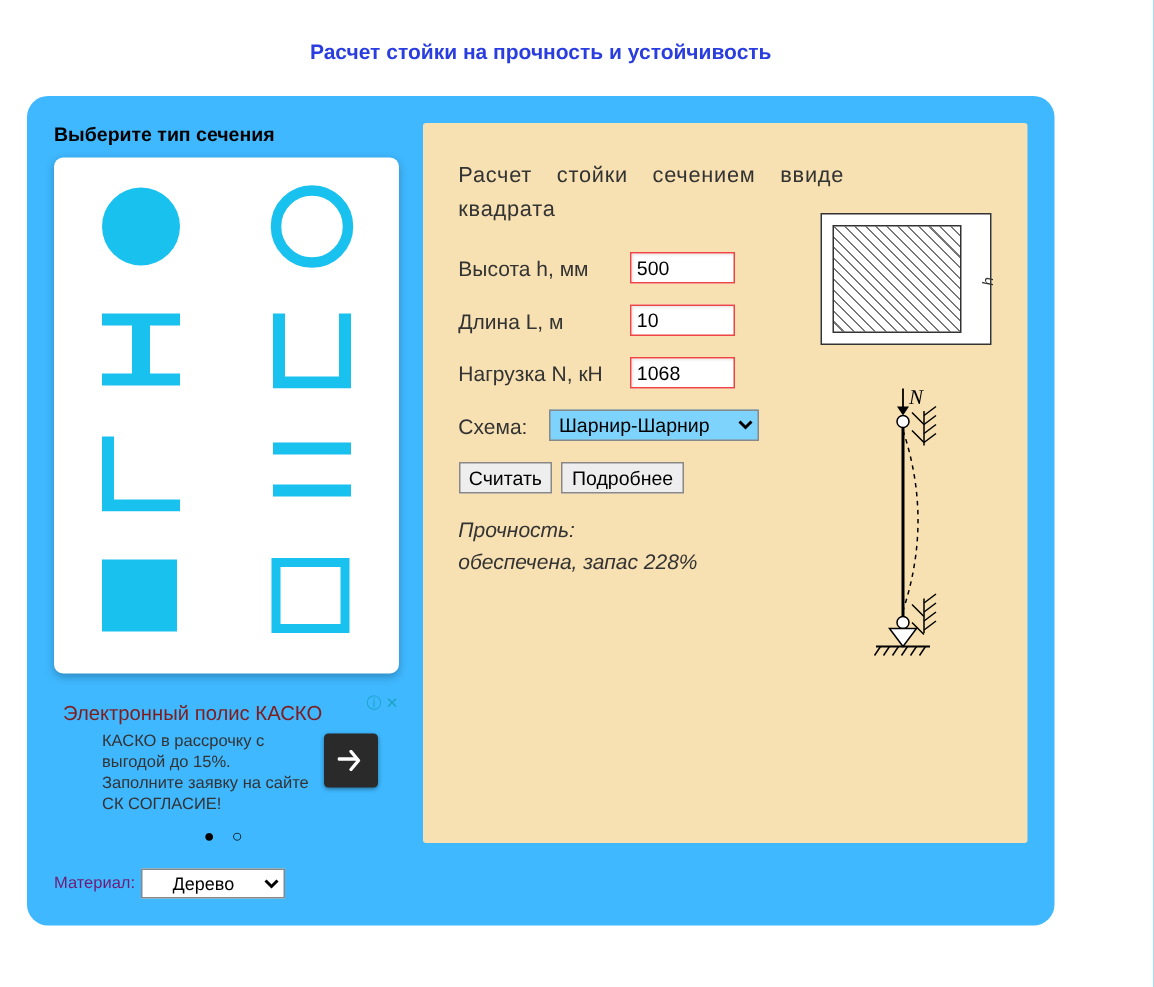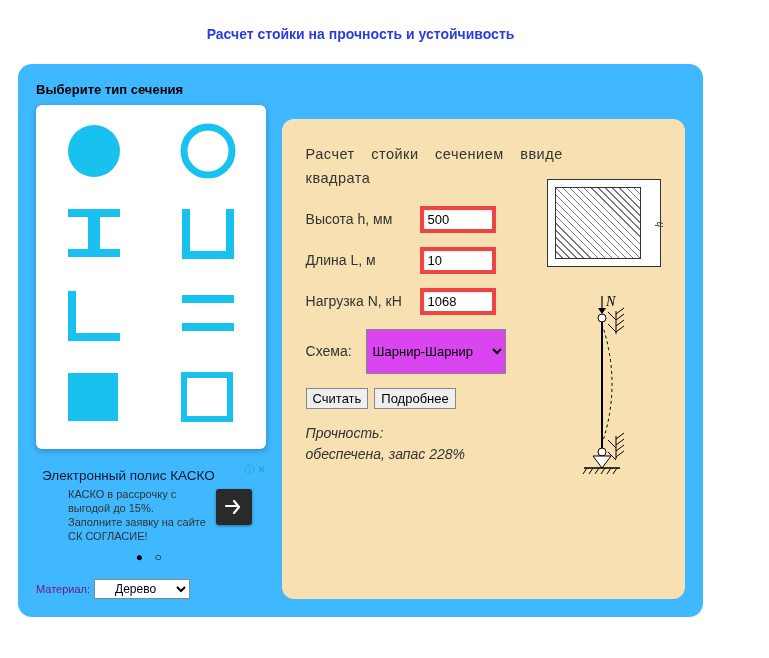--- a/index.html
+++ b/index.html
@@ -20,21 +20,21 @@
     color:#2a3ee0;
     padding:26px 0 22px;
   }
   .panel{
     background:#3fb8ff;
     border-radius:14px;
     margin:0 18px 18px;
     padding:18px;
     display:flex;
     gap:16px;
-    align-items:flex-end;
+    align-items:flex-start;
   }
   .left-col{width:248px;}
   .section-label{
     font-weight:bold;
     font-size:13px;
     color:#000;
     margin-bottom:8px;
   }
   .shapes-card{
     background:#fff;
@@ -55,59 +55,59 @@
     position:relative;
     padding:4px 6px;
     line-height:1.3;
   }
   .ad-mark{
     position:absolute;
     right:0;top:0;
     font-size:10px;
     color:#19a4c4;
   }
-  .ad-title{font-size:13.5px;color:#0f172a;}
+  .ad-title{font-size:13.5px;color:#7f1d1d;}
   .ad-body{display:flex;gap:10px;align-items:flex-start;margin-top:2px;margin-left:26px;}
   .ad-text{font-size:11px;max-width:138px;color:#333;}
   .ad-arrow{
     width:36px;height:36px;background:#2a2a2a;border-radius:3px;
     display:flex;align-items:center;justify-content:center;flex:0 0 auto;margin-top:2px;
     box-shadow:0 1px 3px rgba(0,0,0,.4);
   }
   .ad-dots{text-align:center;margin-top:6px;color:#000;font-size:12px;letter-spacing:4px;}
 
   .mat-row{margin-top:10px;display:flex;align-items:center;gap:4px;}
   .mat-row label{font-size:11px;color:#701a75;}
   .select{
     font-size:12px;border:1px solid #888;background:#fff;padding:1px 16px;
   }
 
   .calc-card{
     background:#f7e0b1;
-    border-radius:12px;
+    border-radius:2px;
     width:432px;
     min-height:480px;
     padding:24px 24px 28px;
     box-sizing:border-box;
     font-size:14px;
     color:#333;
     position:relative;
   }
   .calc-title{
     font-size:14.5px;
     letter-spacing:.5px;
     word-spacing:12px;
     max-width:260px;
     margin-bottom:16px;
     line-height:1.6;
   }
   .field-row{display:flex;align-items:center;gap:14px;margin-bottom:14px;}
   .field-row .lbl{width:100px;}
   .txt{
-    width:60px;font-size:13px;padding:2px 4px;border:4px solid #ef4444;background:#fff;
+    width:60px;font-size:13px;padding:2px 4px;border:1px solid #ef4444;background:#fff;
     box-shadow:inset 1px 1px 2px rgba(0,0,0,.1);
   }
   .btn{
     font-size:13px;padding:2px 6px;border:1px solid #888;background:#eee;cursor:pointer;
   }
   .btn-row{margin:6px 0 14px;display:flex;gap:6px;}
   .res-block{margin-top:4px;line-height:1.5;font-style:italic;}
 
   .sq-diagram{
     position:absolute;top:60px;right:24px;
@@ -122,21 +122,21 @@
   .sq-diagram .dim-v{
     position:absolute;right:-3px;top:50%;transform:rotate(-90deg) translateX(4px);
     font-size:10px;font-style:italic;
   }
 
   .schem-diagram{
     position:absolute;top:170px;right:28px;width:100px;height:200px;
     display:flex;align-items:center;justify-content:center;
   }
   .picker{
-    font-size:13px;border:1px solid #888;padding:13px 2px;background:#d946ef;width:140px;
+    font-size:13px;border:1px solid #888;padding:1px 2px;background:#7dd3fc;width:140px;
   }
 </style>
 </head>
 <body>
 
 <div class="page">
   <div class="page-title">Расчет стойки на прочность и устойчивость</div>
 
   <div class="panel">
 

